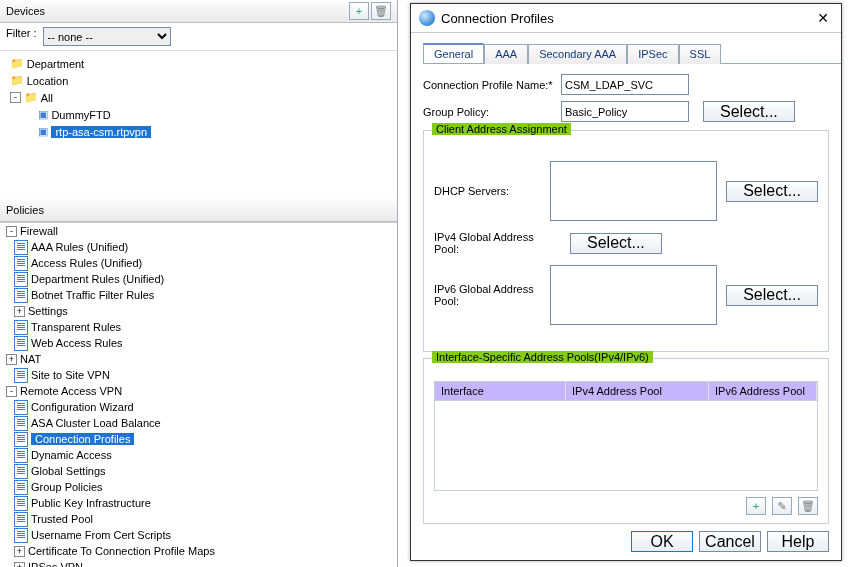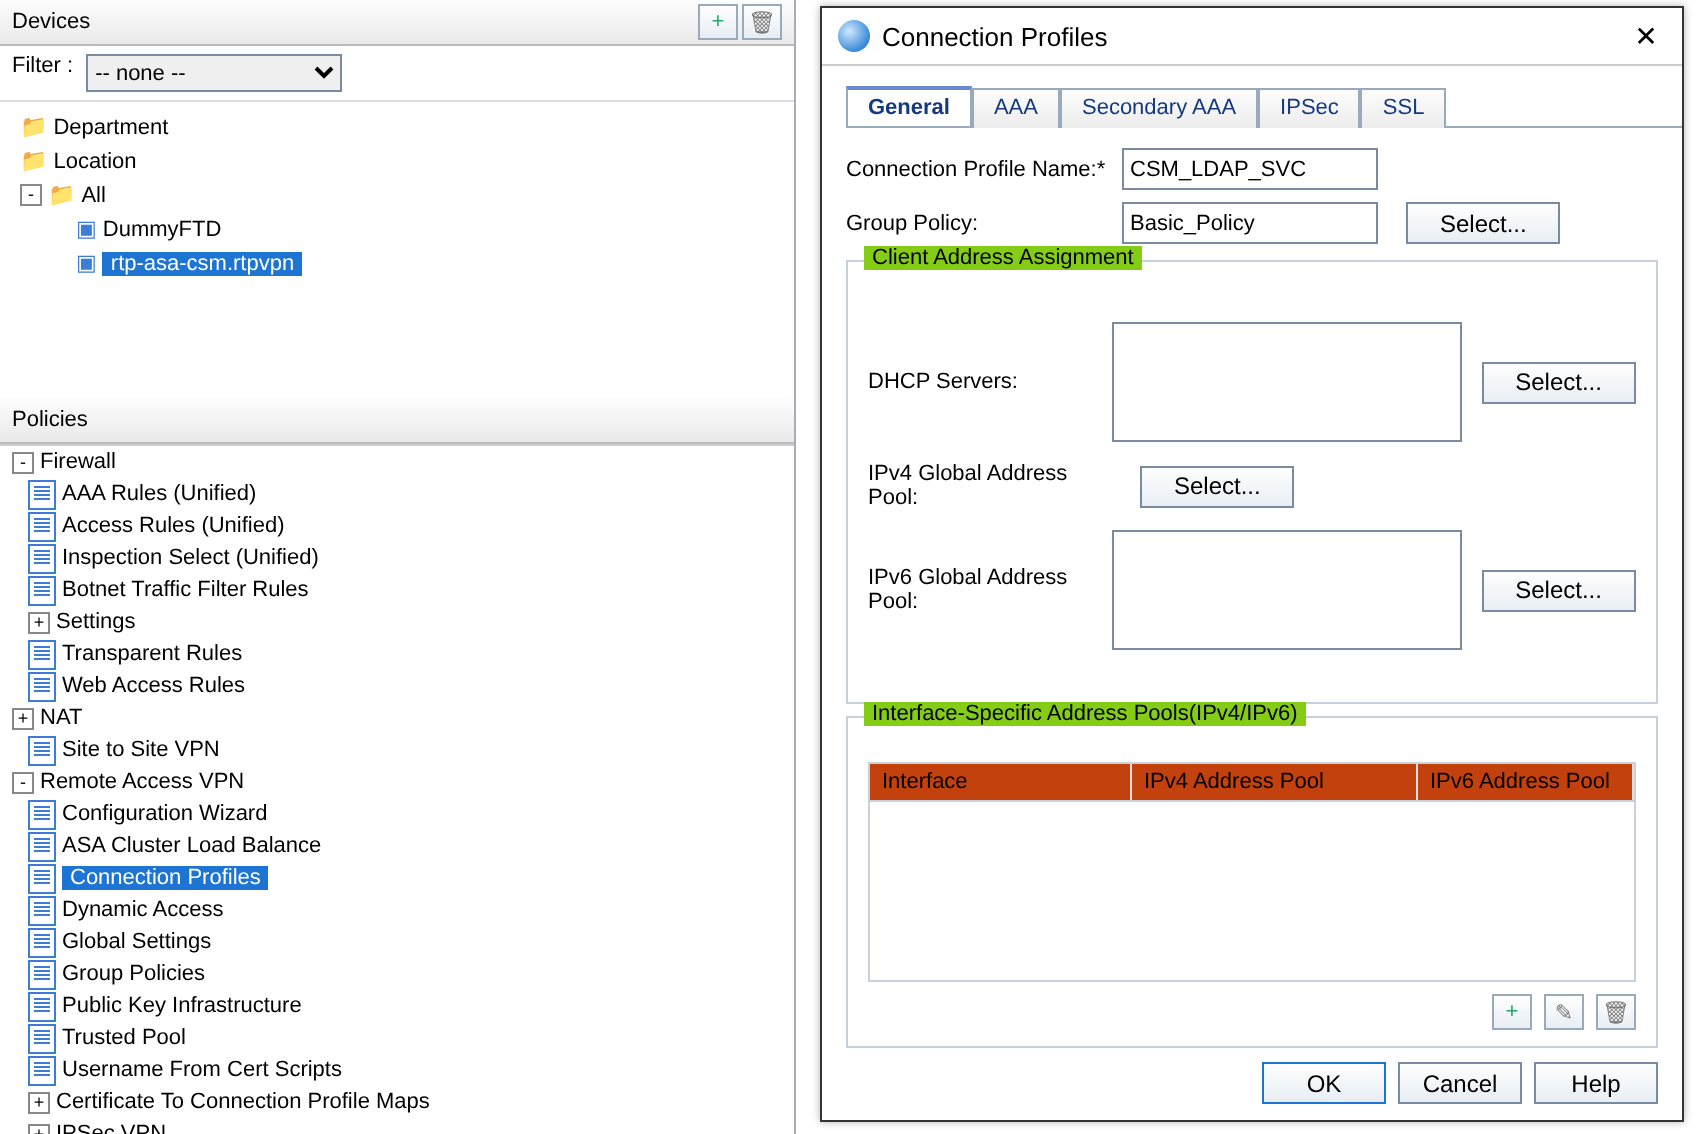--- a/index.html
+++ b/index.html
@@ -21,34 +21,34 @@
 .p-row{display:flex;align-items:center;height:16px;gap:3px;cursor:default;padding-left:6px}
 .sheet{display:inline-block;width:12px;height:13px;border:1px solid #3b7dd8;background:#fff;position:relative}
 .sheet::after{content:"";position:absolute;top:2px;left:2px;right:2px;height:1px;background:#3b7dd8;box-shadow:0 2px 0 #3b7dd8,0 4px 0 #3b7dd8,0 6px 0 #3b7dd8}
 .p-sel{background:#1e74d2;color:#fff;padding:0 4px}
 .dialog{position:absolute;left:410px;top:3px;width:432px;height:558px;background:#fff;border:1px solid #333;box-shadow:0 0 4px rgba(0,0,0,.3);box-sizing:border-box}
 .titlebar{display:flex;align-items:center;height:28px;padding:0 8px;border-bottom:1px solid #ccc;font-size:13px}
 .globe{width:16px;height:16px;border-radius:50%;background:radial-gradient(circle at 35% 35%,#cfe8ff,#3a8ad8 70%);margin-right:6px}
 .closex{width:20px;height:20px;display:flex;align-items:center;justify-content:center;font-size:14px;cursor:pointer}
 .tabbar{display:flex;gap:0;margin:10px 0 0 12px;border-bottom:1px solid #9ab}
 .tab{padding:3px 10px;border:1px solid #9ab;border-bottom:none;background:linear-gradient(#fdfdfd,#ececec);cursor:pointer;position:relative;top:1px;color:#15397f}
-.tab.active{background:#fff;font-weight:bold;border-top:2px solid #6a8bd0;top:0}
+.tab.active{background:#fff;font-weight:normal;border-top:2px solid #6a8bd0;top:0}
 .form{padding:10px 12px}
 .frow{display:flex;align-items:center;margin-bottom:6px}
 .flabel{width:138px}
 .finput{border:1px solid #7a8aa0;height:17px;padding:1px 3px;font-size:11px;width:120px}
-.btn{border:1px solid #7a8aa0;background:linear-gradient(#fefefe,#e8eef4);height:21px;padding:0 16px;font-size:12px;cursor:pointer}
+.btn{border:1px solid #7a8aa0;background:linear-gradient(#fefefe,#e8eef4);height:21px;padding:0 16px;font-size:16px;cursor:pointer}
 .group{border:1px solid #c7d0db;margin-top:8px;padding:30px 10px 12px;position:relative}
 .group-title{position:absolute;top:-8px;left:8px;background:#84cc16;padding:0 4px}
 .arow{display:flex;align-items:center;margin-bottom:10px}
 .arow .albl{width:126px}
 .abox{width:170px;height:54px;border:1px solid #7a8aa0;padding:2px 4px;font-size:11px;overflow:auto}
 .ifgroup{border:1px solid #c7d0db;margin-top:6px;padding:18px 10px 8px;position:relative}
 .iftable{border:1px solid #c7d0db;height:108px;margin-top:4px}
-.ifhead{display:flex;border-bottom:1px solid #c7d0db;background:#c2410c}
+.ifhead{display:flex;border-bottom:1px solid #c7d0db;background:#c4b5fd}
 .ifhead div{padding:3px 6px;border-right:1px solid #e0e0e0}
 .ifc1{width:118px}.ifc2{width:130px}.ifc3{flex:1}
 .btnrow{display:flex;justify-content:flex-end;gap:4px;margin-top:6px}
 .bottom{position:absolute;bottom:8px;right:12px;display:flex;gap:6px}
 .bottom .btn{width:62px;padding:0}
 .bottom .btn.ok{border:1px solid #1e74d2}
 .indent1{padding-left:14px}.indent2{padding-left:28px}
 </style>
 </head>
 <body>
@@ -99,21 +99,21 @@
     <div class="p-row indent1">
         <span class="sheet"></span>
         <span>AAA Rules (Unified)</span>
       </div>
     <div class="p-row indent1">
         <span class="sheet"></span>
         <span>Access Rules (Unified)</span>
       </div>
     <div class="p-row indent1">
         <span class="sheet"></span>
-        <span>Inspection Select (Unified)</span>
+        <span>Department Rules (Unified)</span>
       </div>
     <div class="p-row indent1">
         <span class="sheet"></span>
         <span>Botnet Traffic Filter Rules</span>
       </div>
     <div class="p-row indent1">
         <span class="exp">+</span>
         <span>Settings</span>
       </div>
     <div class="p-row indent1">

